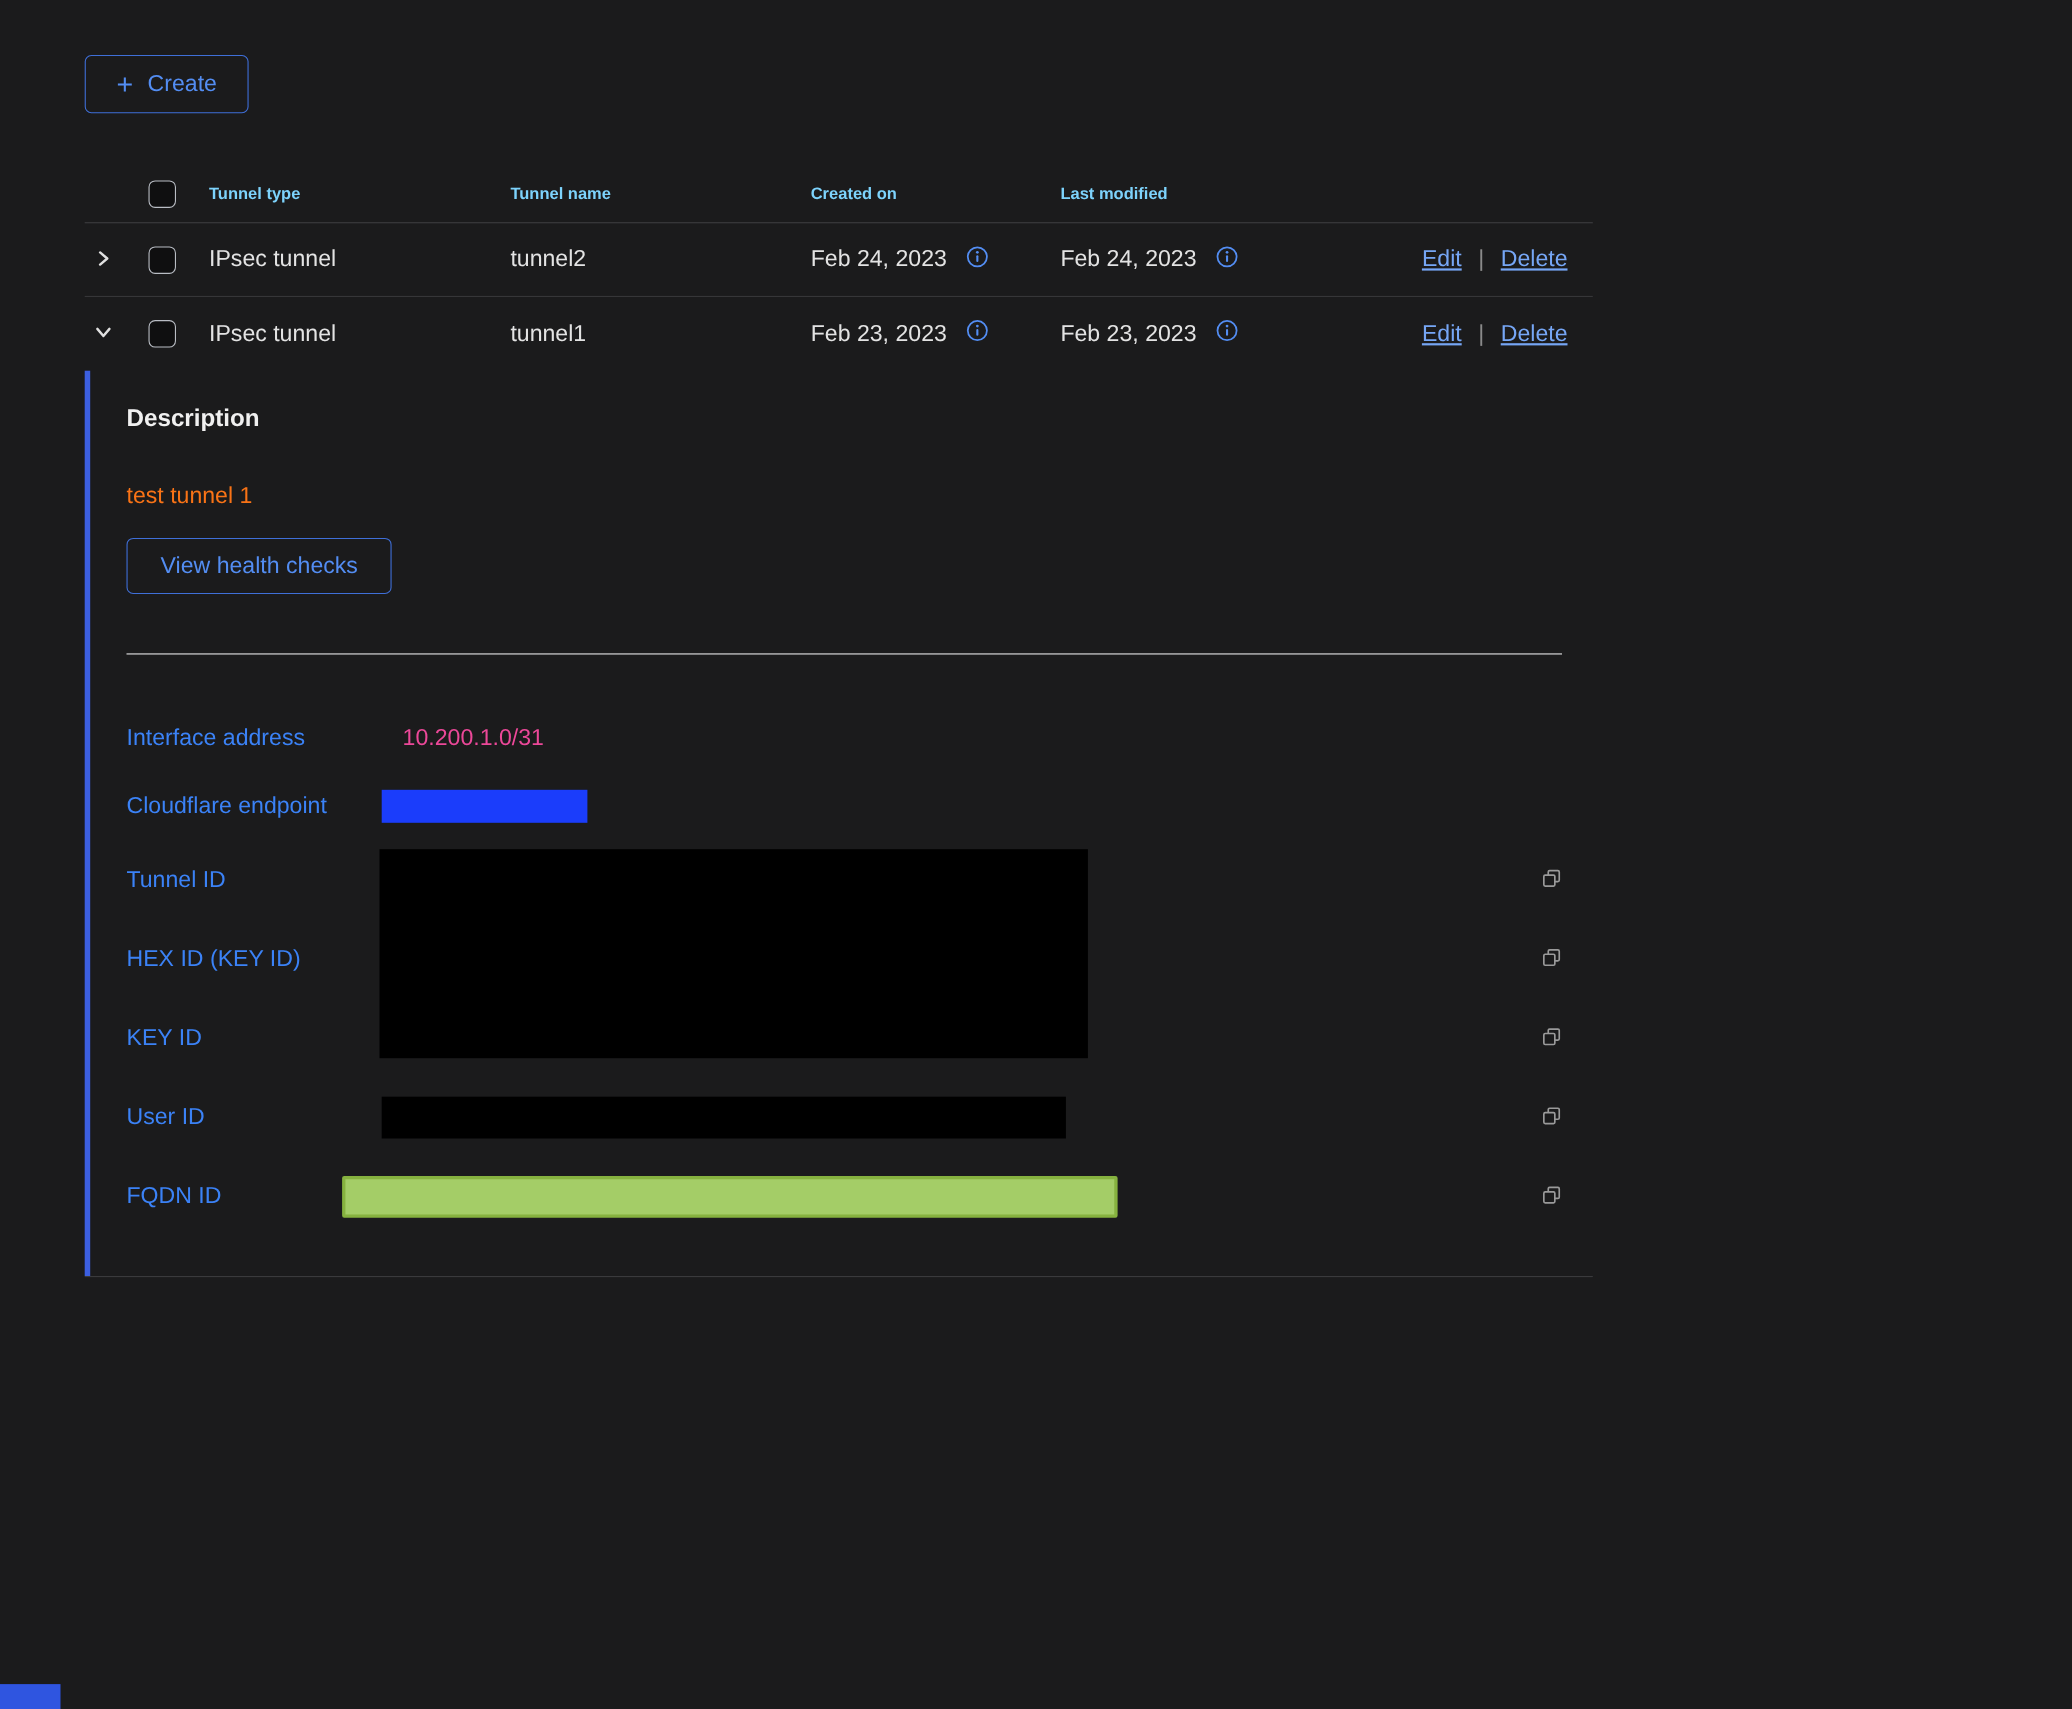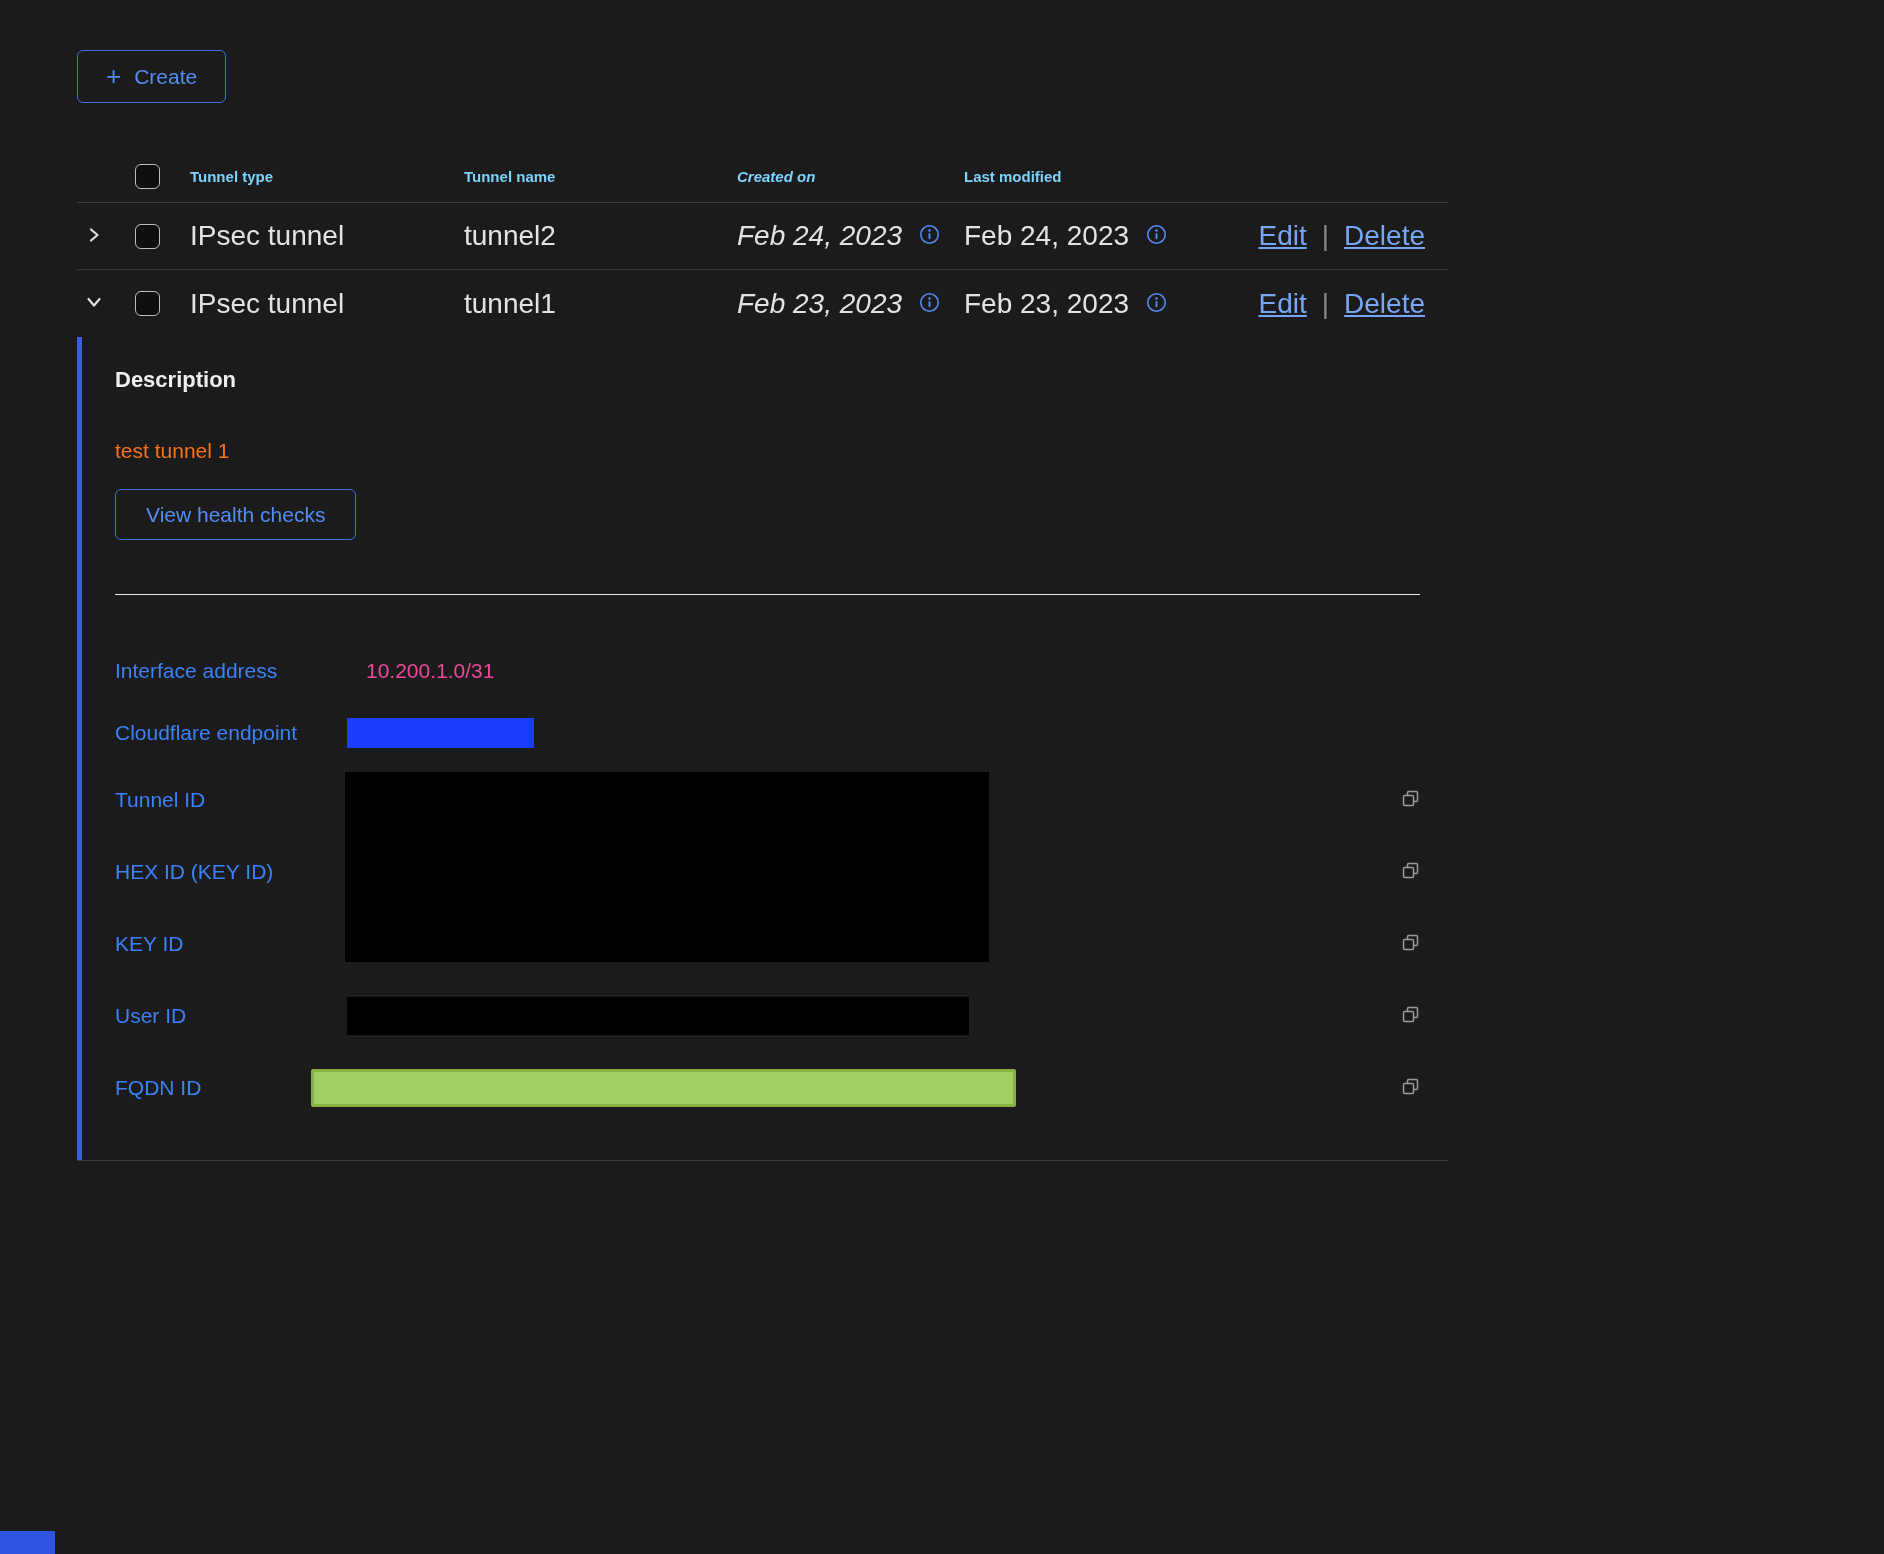--- a/index.html
+++ b/index.html
@@ -18,27 +18,27 @@
     background:transparent; border:1px solid #3f6fd8; color:#538df2;
     font-family:"Liberation Sans",sans-serif; font-size:21px;
     padding:0 28px; height:53px; border-radius:6px; cursor:pointer;
   }
   .plus { font-size:26px; font-weight:300; line-height:1; margin-top:-2px; }
 
   
   .table { margin-top:47px; }
   .row { display:flex; align-items:center; }
   .thead { height:53px; border-bottom:1px solid #3e3e40; font-weight:700; font-size:15px; color:#7dd3fc; }
-  .body-row { height:67px; font-size:28px; color:#e3e3e3; border-bottom:1px solid #363638; }
+  .body-row { height:67px; font-size:21px; color:#e3e3e3; border-bottom:1px solid #363638; }
   .body-row.expanded { border-bottom:none; }
   .c-chevron  { width:47px; padding-left:8px; display:flex; align-items:center; }
   .c-check    { width:66px; padding-left:11px; display:flex; align-items:center; }
   .c-type     { width:274px; }
   .c-name     { width:273px; }
-  .c-created  { width:227px; display:flex; align-items:center; gap:17px;font-style:italic; }
+  .c-created  { width:227px; display:flex; align-items:center; gap:17px; }
   .c-modified { width:290px; display:flex; align-items:center; gap:17px; }
   .c-actions  { flex:1; display:flex; justify-content:flex-end; align-items:center; gap:15px; padding-right:23px; }
   .link { color:#76a6f5; text-decoration:underline; cursor:pointer; }
   .sep  { color:#8a8a8a; }
   .checkbox {
     width:25px; height:25px; border:1.5px solid #b9bdc4; border-radius:6px;
     background:#0f0f10; display:inline-block; cursor:pointer;
   }
   .icon-btn { background:none; border:none; padding:0; cursor:pointer; display:flex; align-items:center; }
 

